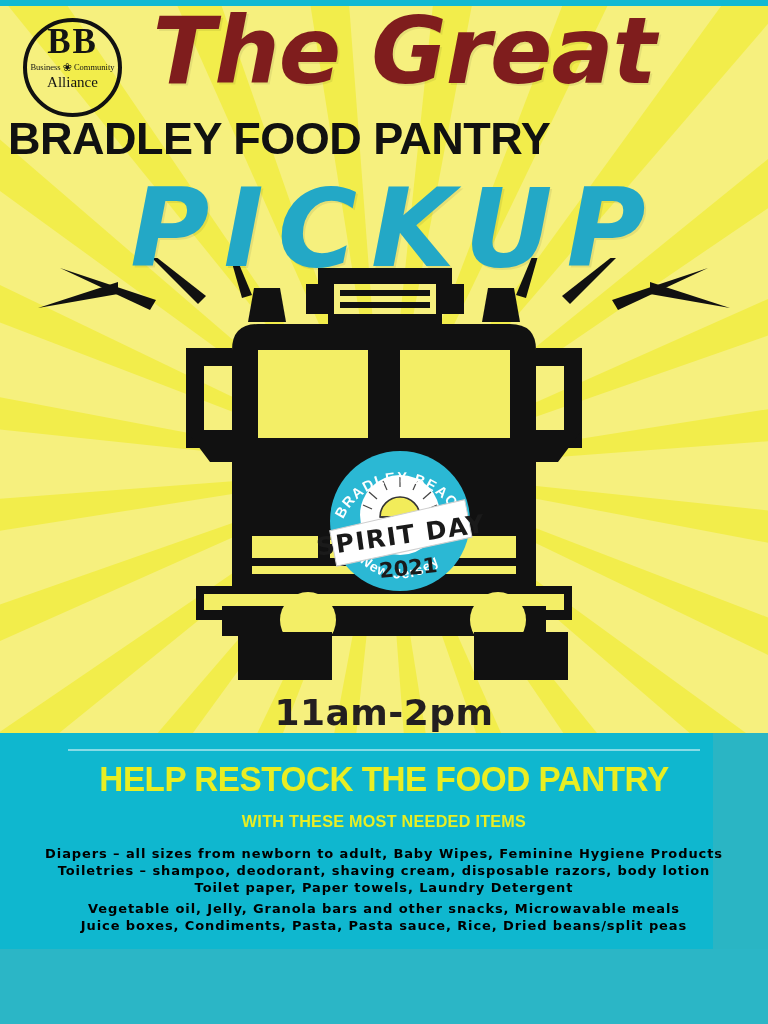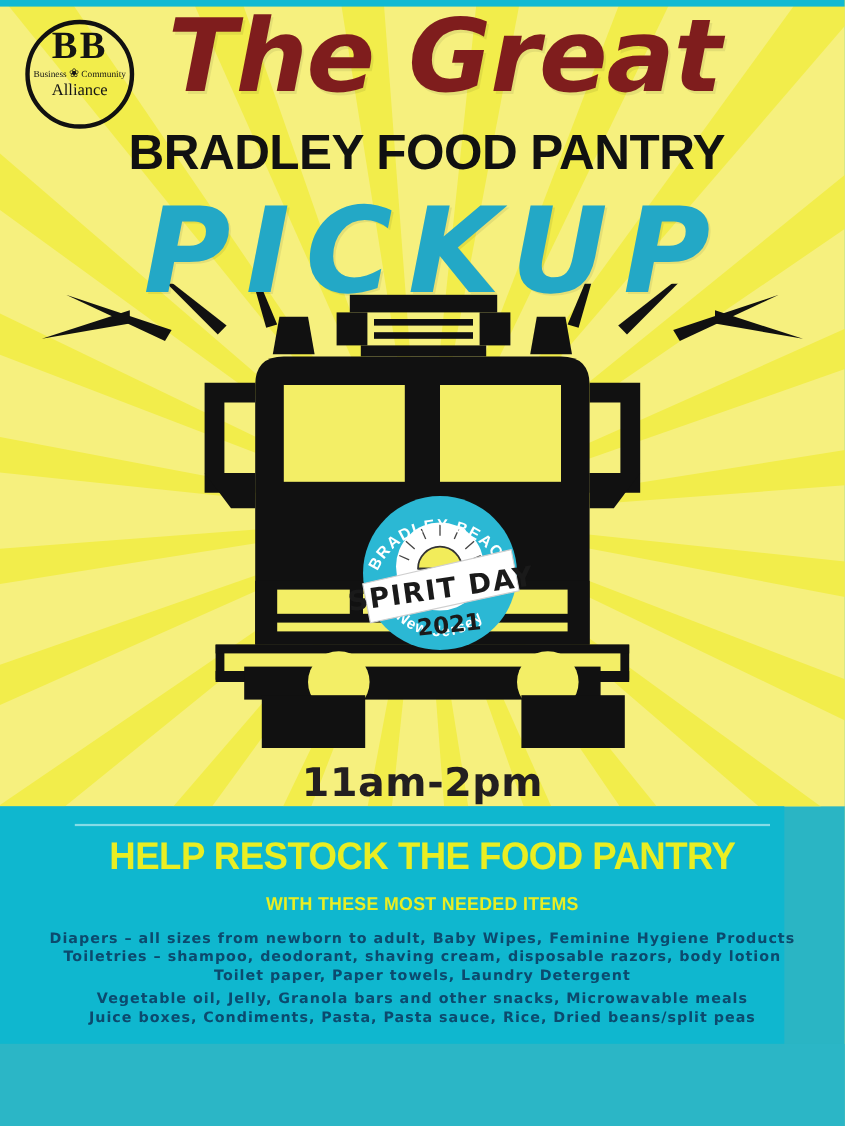--- a/index.html
+++ b/index.html
@@ -63,21 +63,20 @@
     font-weight:700;
     font-size:92px;
     line-height:1;
     color:#7f1d1d;
     letter-spacing:-1px;
     padding-left:40px;
     text-shadow:2px 2px 0 rgba(0,0,0,.07);
   }
   .bradley-line {
     position:absolute; left:0; top:116px; width:768px;
-    text-align:center;
     font-family:"Liberation Sans", sans-serif;
     font-weight:700;
     font-size:45px;
     line-height:1;
     color:#111;
     letter-spacing:-0.5px;
     padding-left:8px;
   }
   .pickup {
     position:absolute; left:0; top:175px; width:768px;
@@ -159,21 +158,21 @@
     letter-spacing:.3px;
     transform:scaleX(.95);
   }
   .items-block {
     position:absolute; left:0; width:768px;
     text-align:center;
     font-family:"DejaVu Sans", sans-serif;
     font-weight:700;
     font-size:13px;
     line-height:17px;
-    color:#0c4a6e;
+    color:#000000;
     letter-spacing:.9px;
   }
   .items-a { top:112px; }
   .items-b { top:167px; }
   .items-block div { white-space:nowrap; }
 
   
   .bottom-fill {
     position:absolute; left:0; top:949px;
     width:768px; height:75px;

